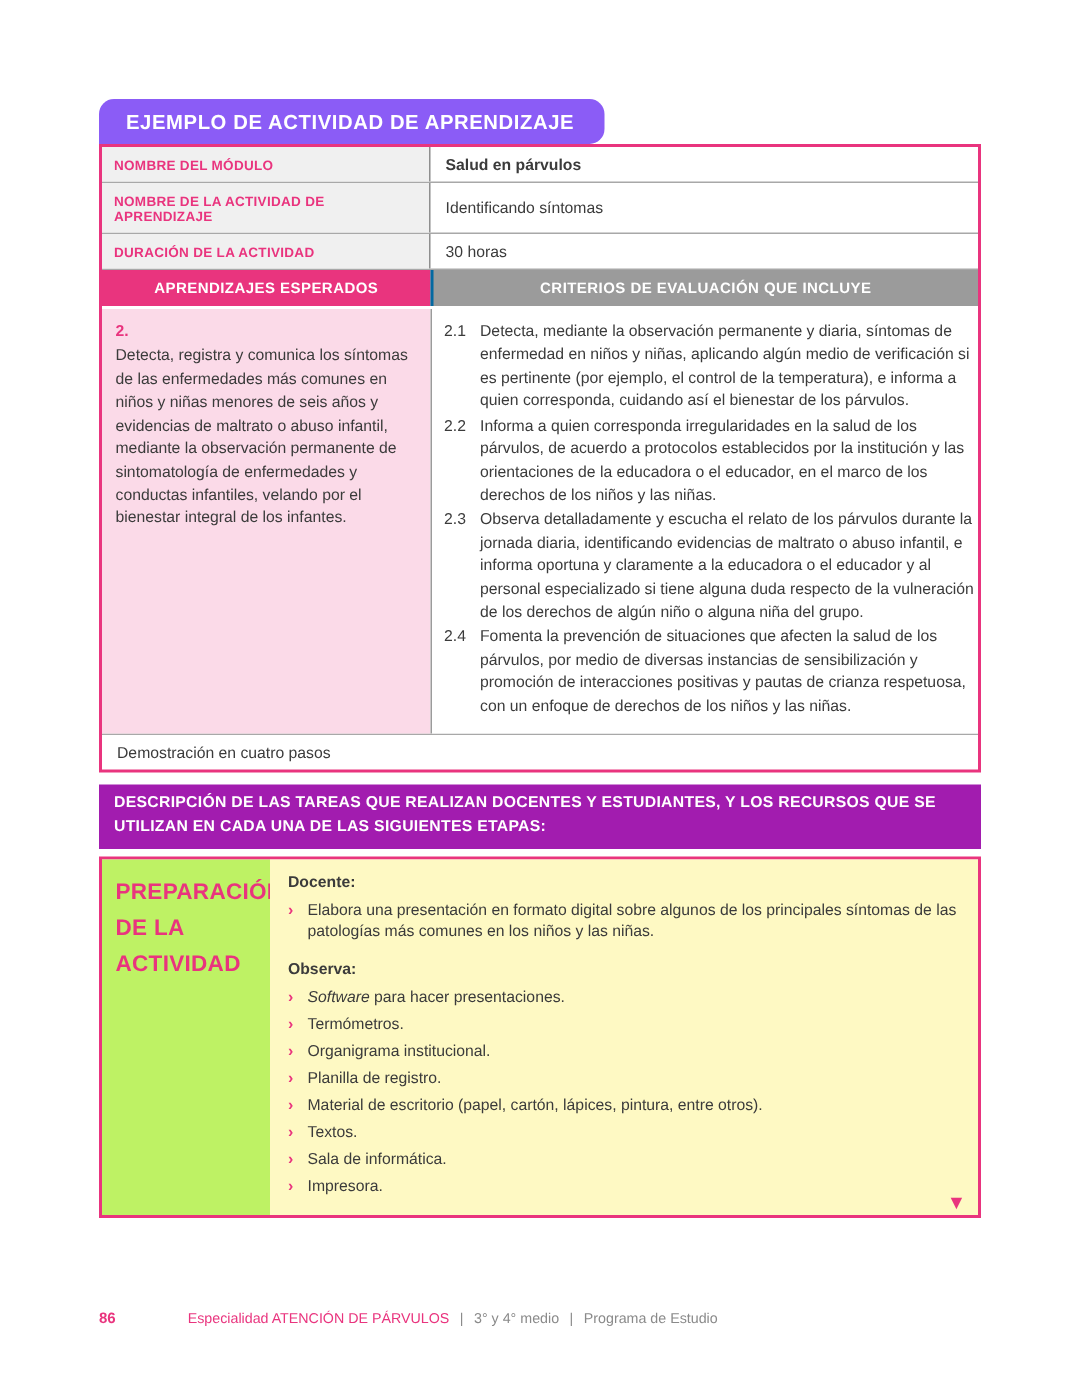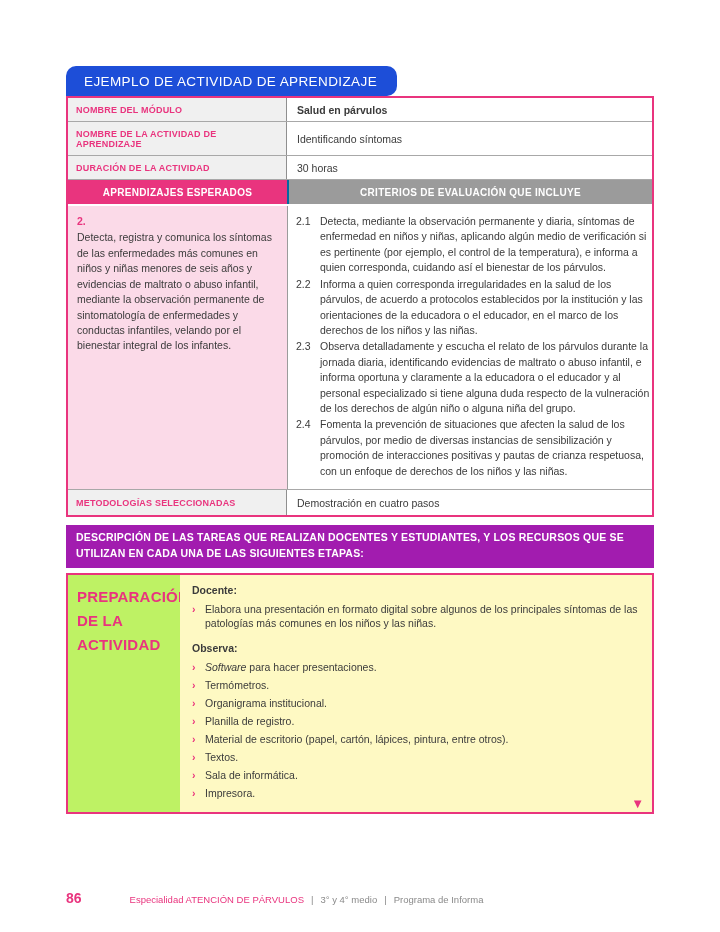--- a/index.html
+++ b/index.html
@@ -12,24 +12,24 @@
     font-family: "Liberation Sans", "DejaVu Sans", sans-serif;
     color: #3b3b3b;
     -webkit-font-smoothing: antialiased;
   }
   .page { position: relative; width: 720px; height: 932px; }
   .content { position: absolute; left: 66px; top: 66px; width: 588px; }
 
   
   .title-tab {
     display: inline-block;
-    background: #1d4ed8;
+    background: #8b5cf6;
     color: #ffffff;
     font-size: 13.5px;
-    font-weight: normal;
+    font-weight: bold;
     letter-spacing: 0.4px;
     padding: 8px 20px 7px 18px;
     border-radius: 10px 10px 10px 0;
   }
 
   
   .main-table {
     border: 2px solid #e9347e;
     background: #ffffff;
   }
@@ -152,23 +152,22 @@
     left: 66px;
     top: 874px;
     width: 588px;
     display: flex;
     align-items: baseline;
     font-size: 9.5px;
   }
   .footer .pagenum {
     color: #e9347e;
     font-weight: bold;
-    font-size: 14px;
+    font-size: 10px;
     margin-right: 48px;
-    margin-top: 16px;
   }
   .footer .pink { color: #e9347e; }
   .footer .gray { color: #8a8a8a; }
   .footer .sep { color: #8a8a8a; margin: 0 7px; }
 </style>
 </head>
 <body>
 
 <div class="page">
   <div class="content">
@@ -214,21 +213,20 @@
             <span class="txt">Observa detalladamente y escucha el relato de los párvulos durante la jornada diaria, identificando evidencias de maltrato o abuso infantil, e informa oportuna y claramente a la educadora o el educador y al personal especializado si tiene alguna duda respecto de la vulneración de los derechos de algún niño o alguna niña del grupo.</span>
           </div>
           <div class="criterion">
             <span class="num">2.4</span>
             <span class="txt">Fomenta la prevención de situaciones que afecten la salud de los párvulos, por medio de diversas instancias de sensibilización y promoción de interacciones positivas y pautas de crianza respetuosa, con un enfoque de derechos de los niños y las niñas.</span>
           </div>
         </div>
       </div>
 
       <div class="row2 method-row">
-        <div class="cell-label">METODOLOGÍAS SELECCIONADAS</div>
         <div class="cell-value">Demostración en cuatro pasos</div>
       </div>
 
     </div>
 
     <div class="desc-banner">DESCRIPCIÓN DE LAS TAREAS QUE REALIZAN DOCENTES Y ESTUDIANTES, Y LOS RECURSOS QUE SE UTILIZAN EN CADA UNA DE LAS SIGUIENTES ETAPAS:</div>
 
     <div class="prep-table">
       <div class="prep-label">PREPARACIÓN DE LA ACTIVIDAD</div>
       <div class="prep-content">
@@ -273,15 +271,15 @@
     </div>
 
   </div>
 
   <div class="footer">
     <span class="pagenum">86</span>
     <span class="pink">Especialidad ATENCIÓN DE PÁRVULOS</span>
     <span class="sep">|</span>
     <span class="gray">3° y 4° medio</span>
     <span class="sep">|</span>
-    <span class="gray">Programa de Informa</span>
+    <span class="gray">Programa de Estudio</span>
   </div>
 </div>
 
 </body></html>

